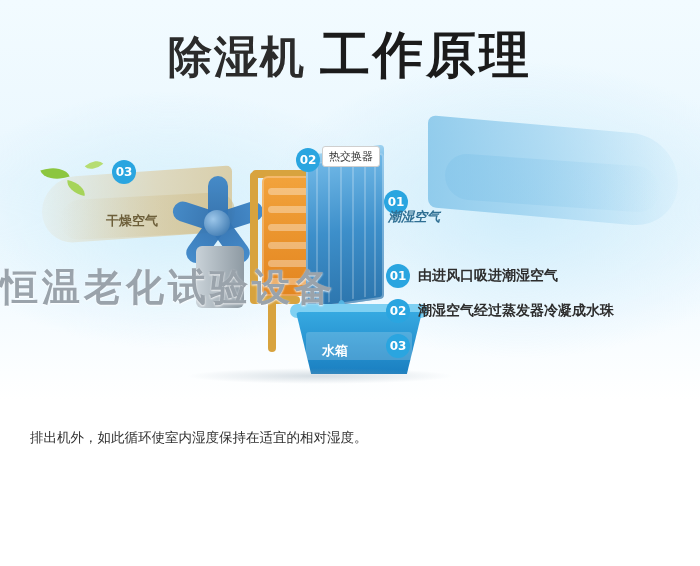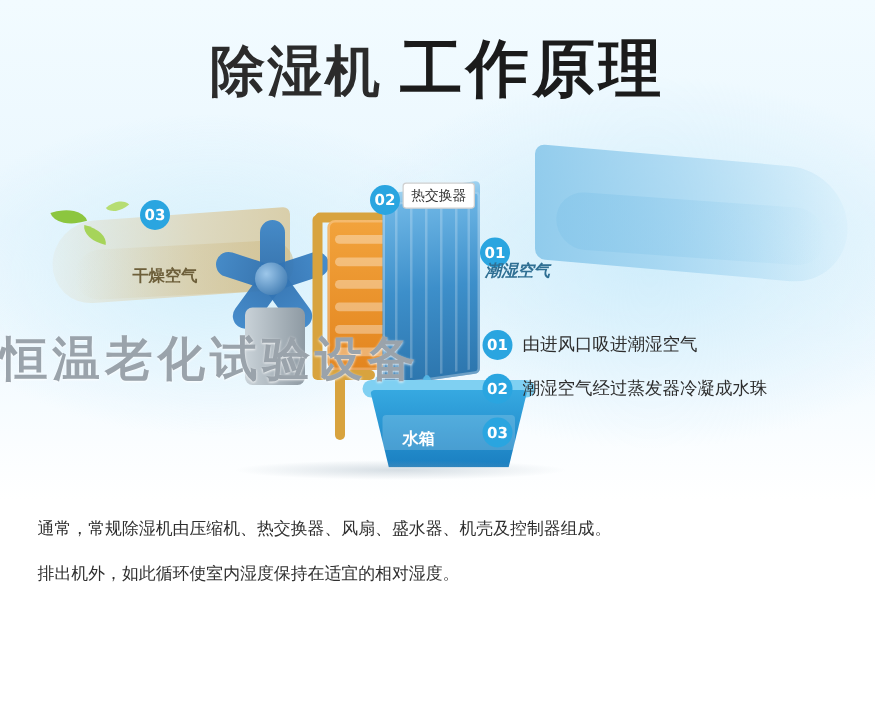--- a/index.html
+++ b/index.html
@@ -325,21 +325,21 @@
     font-size: 12px;
     font-weight: bold;
     line-height: 24px;
     text-align: center;
     margin-right: 8px;
     flex: none;
   }
   .step-text {
     font-size: 14px;
     color: #2d2d2d;
-    font-weight: normal;
+    font-weight: bold;
   }
   
   #watermark {
     position: absolute;
     left: 0;
     top: 262px;
     width: 700px;
     text-align: left;
     font-size: 38px;
     font-weight: bold;
@@ -451,20 +451,19 @@
       <div class="step-row">
         <span class="step-num">03</span>
       </div>
     </div>
 
     <div id="watermark">恒温老化试验设备</div>
   </div>
 
   <div id="copy">
     <div class="para">
-      <p>通常，常规除湿机由压缩机、热交换器、风扇、盛水器、机壳及控制器组成。</p>
     </div>
     <div class="para">
       <p>排出机外，如此循环使室内湿度保持在适宜的相对湿度。</p>
     </div>
   </div>
 
 </div>
 
 </body></html>

